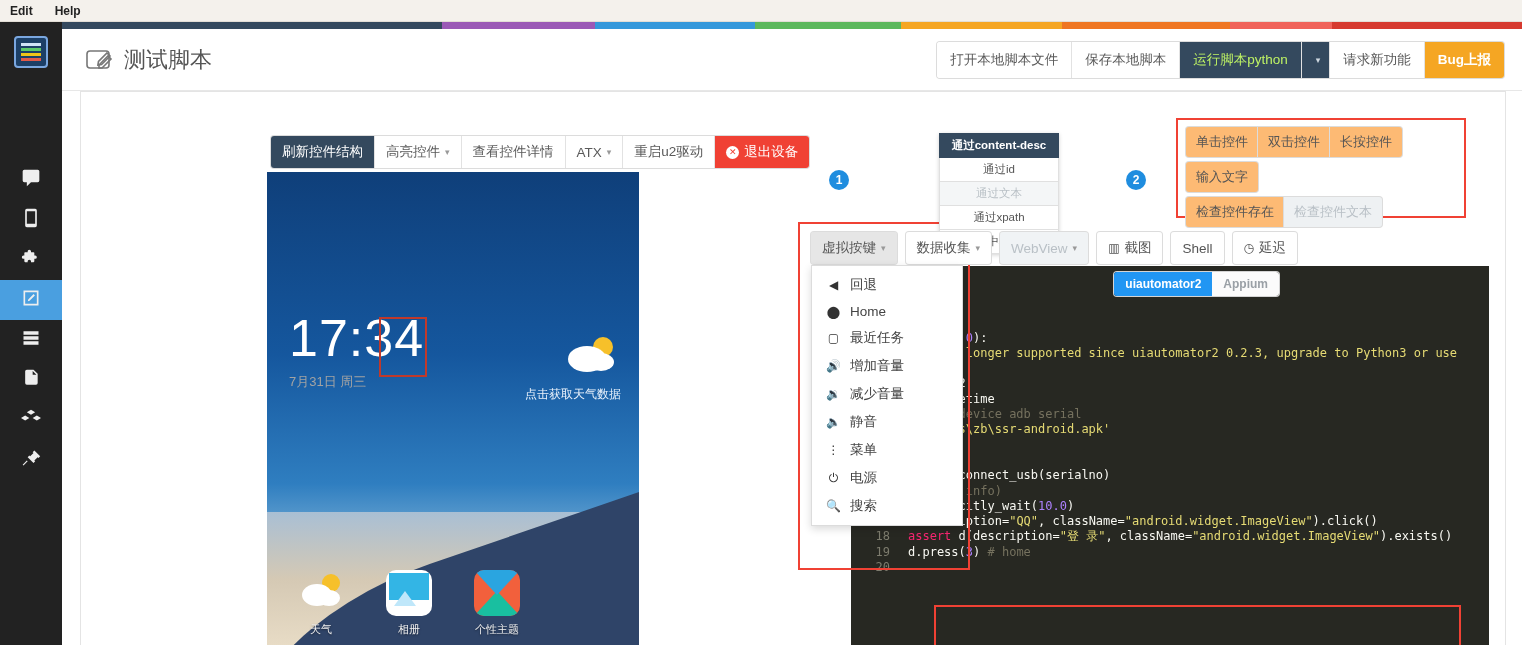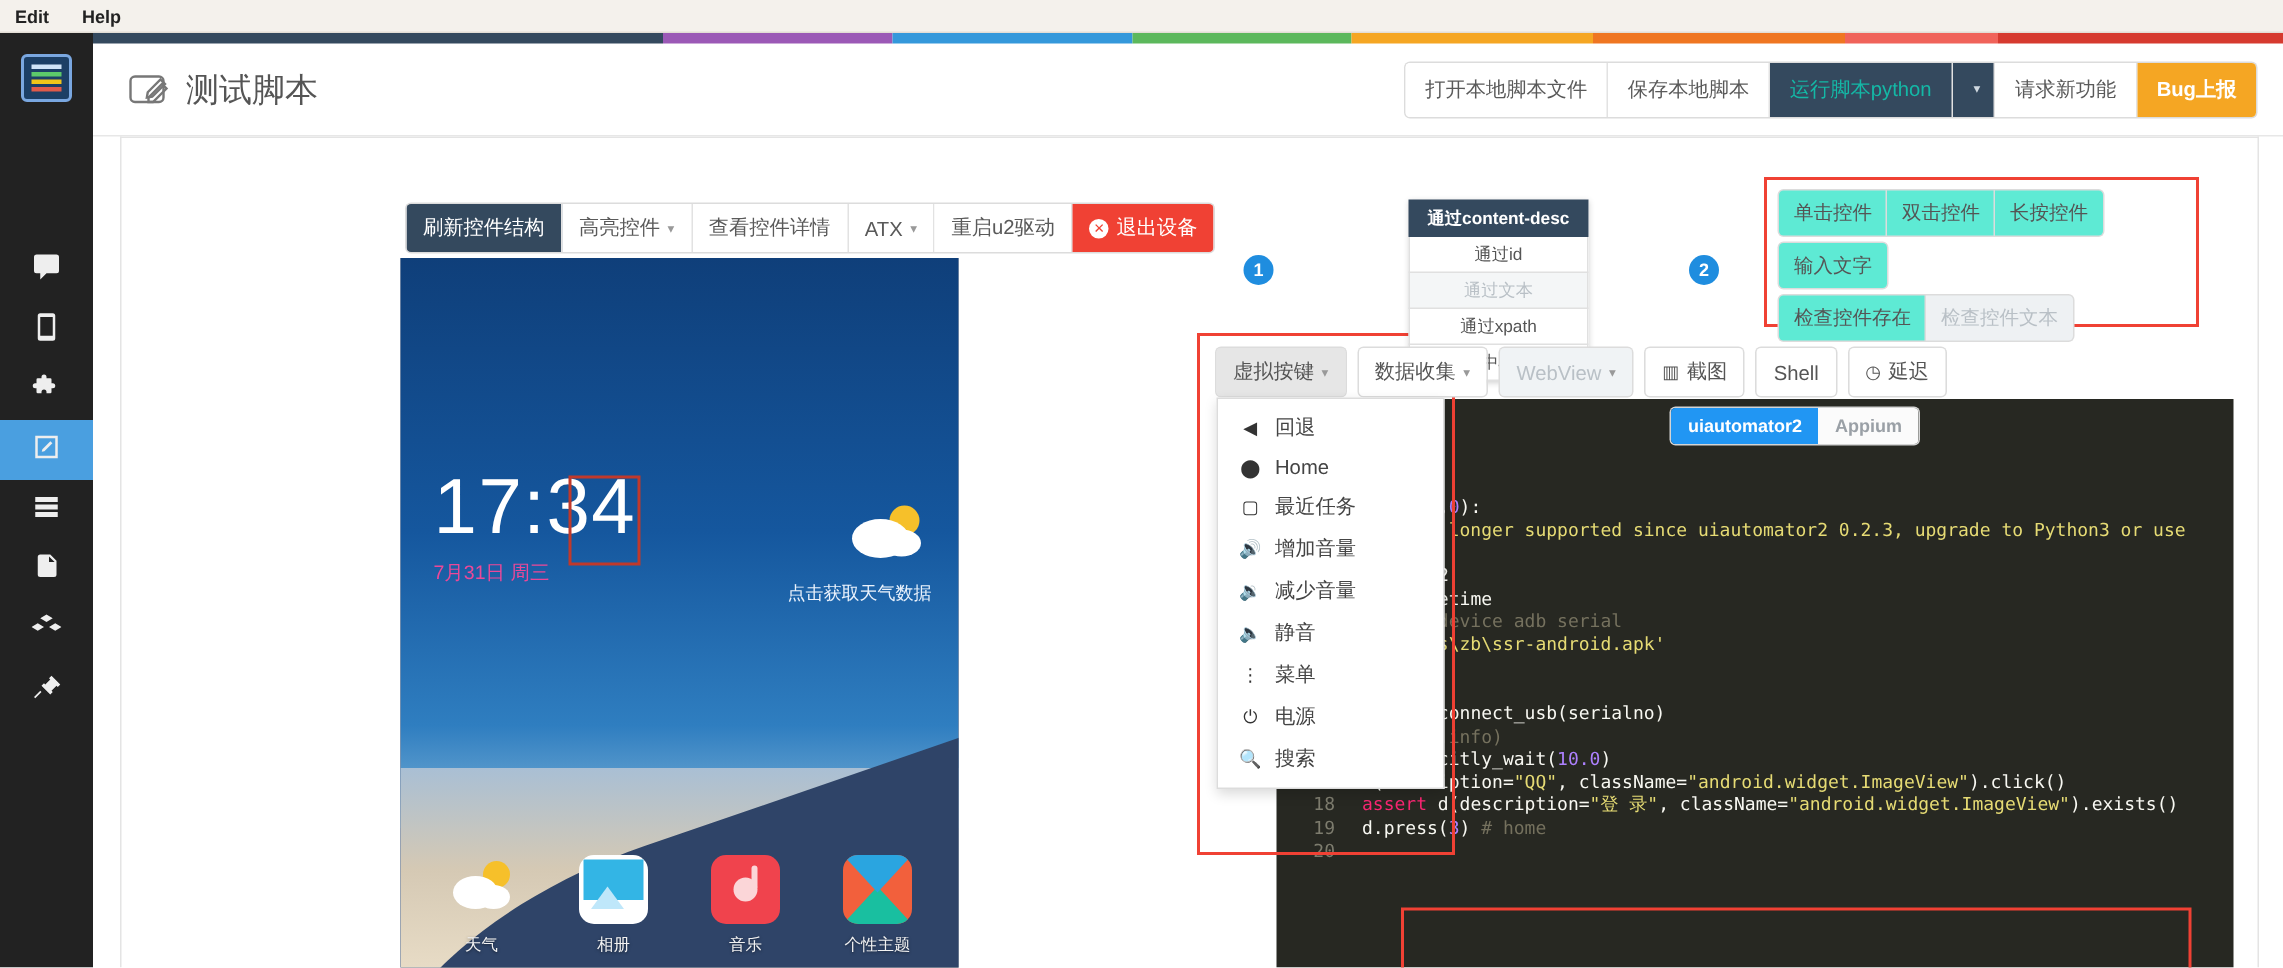--- a/index.html
+++ b/index.html
@@ -55,21 +55,21 @@
   .spacer { flex: 1; }
 
   .btn-group { display: flex; align-items: stretch; border-radius: 3px; overflow: hidden;
                box-shadow: 0 0 0 1px #dcdcdc; }
   .btn-group > * { border-right: 1px solid #e2e2e2; }
   .btn-group > *:last-child { border-right: none; }
   .tbtn {
     background: #fff; color: #5a5a5a; font-size: 13.5px; padding: 9px 13px;
     display: flex; align-items: center; white-space: nowrap; cursor: pointer;
   }
-  .tbtn.dark { background: #34495e; color: #14b8a6; }
+  .tbtn.dark { background: #34495e; color: #bef264; }
   .tbtn.caret { background: #34495e; color: #fff; padding: 9px 9px; }
   .tbtn.amber { background: #f5a623; color: #fff; font-weight: bold; }
 
   
   .panel {
     position: absolute; left: 18px; right: 16px; top: 69px; bottom: 0;
     background: #fff; border: 1px solid #e4e4e4; border-bottom: none;
   }
 
   .dev-toolbar { position: absolute; left: 190px; top: 44px; display: flex; }
@@ -93,21 +93,21 @@
     height: 26px; display: flex; align-items: center; padding: 0 11px;
     font-size: 10px; color: #dfe9f5;
   }
   .ph-status .right { margin-left: auto; display: flex; align-items: center; gap: 5px; }
   .ph-sky {
     position: absolute; left:0; right:0; top:0; height: 380px;
     background: linear-gradient(#0f3f7a 0%, #15579e 48%, #2f7ec0 82%, #7fb3d8 100%);
   }
   .ph-clock { position: absolute; left: 22px; top: 140px; color: #fff; }
   .ph-clock .t { font-size: 52px; font-weight: 300; letter-spacing: 1px; line-height: 1; }
-  .ph-clock .d { font-size: 13px; margin-top: 9px; color: #ec4899; }
+  .ph-clock .d { font-size: 13px; margin-top: 9px; color: #a3a3a3; }
   .ph-wx { position: absolute; right: 18px; top: 162px; text-align: right; color: #eaf2fc; }
   .ph-wx .wtxt { font-size: 12px; margin-top: 8px; }
   .redbox-clock {
     position: absolute; left: 112px; top: 145px; width: 48px; height: 60px;
     border: 2px solid #c0392b;
   }
   .ph-ground {
     position: absolute; left: 0; right: 0; top: 340px; bottom: 0;
     background: linear-gradient(#a9bfd4 0%, #d5c9b4 30%, #e8dcc6 60%, #efe5d2 100%);
   }
@@ -153,21 +153,21 @@
   .step1 { left: 748px; top: 78px; }
   .step2 { left: 1045px; top: 78px; }
 
   
   .action-box {
     position: absolute; left: 1095px; top: 26px; width: 290px; height: 100px;
     border: 2px solid #f04134; padding: 7px 8px; z-index: 5;
   }
   .action-box .row { display: flex; margin-bottom: 5px; }
   .action-box .b {
-    background: #5eead4; color: #555; font-size: 13px; padding: 6px 10px;
+    background: #fdba74; color: #555; font-size: 13px; padding: 6px 10px;
     box-shadow: 0 0 0 1px #dcdcdc; cursor: pointer;
   }
   .action-box .row .b:first-child { border-radius: 3px 0 0 3px; }
   .action-box .row .b:last-child { border-radius: 0 3px 3px 0; }
   .action-box .row .b:only-child { border-radius: 3px; }
   .action-box .b.dis { background: #eef1f3; color: #b9c0c6; }
   .vk-redbox {
     position: absolute; left: 717px; top: 130px; width: 172px; height: 348px;
     border: 2px solid #f04134; z-index: 4; pointer-events: none;
   }
@@ -395,27 +395,20 @@
           <div class="nm">天气</div>
         </div>
         <div class="app">
           <div class="ic ic-album">
             <div class="sky2"></div>
               <div class="mt"></div>
           </div>
           <div class="nm">相册</div>
         </div>
         <div class="app">
-          <div class="ic ic-music">
-            <div class="hole"></div>
-              <div class="stem"></div>
-          </div>
-          <div class="nm">音乐</div>
-        </div>
-        <div class="app">
           <div class="ic ic-theme">
             <div class="t1"></div>
               <div class="t2"></div>
           </div>
           <div class="nm">个性主题</div>
         </div>
       </div>
 
     </div>
 

